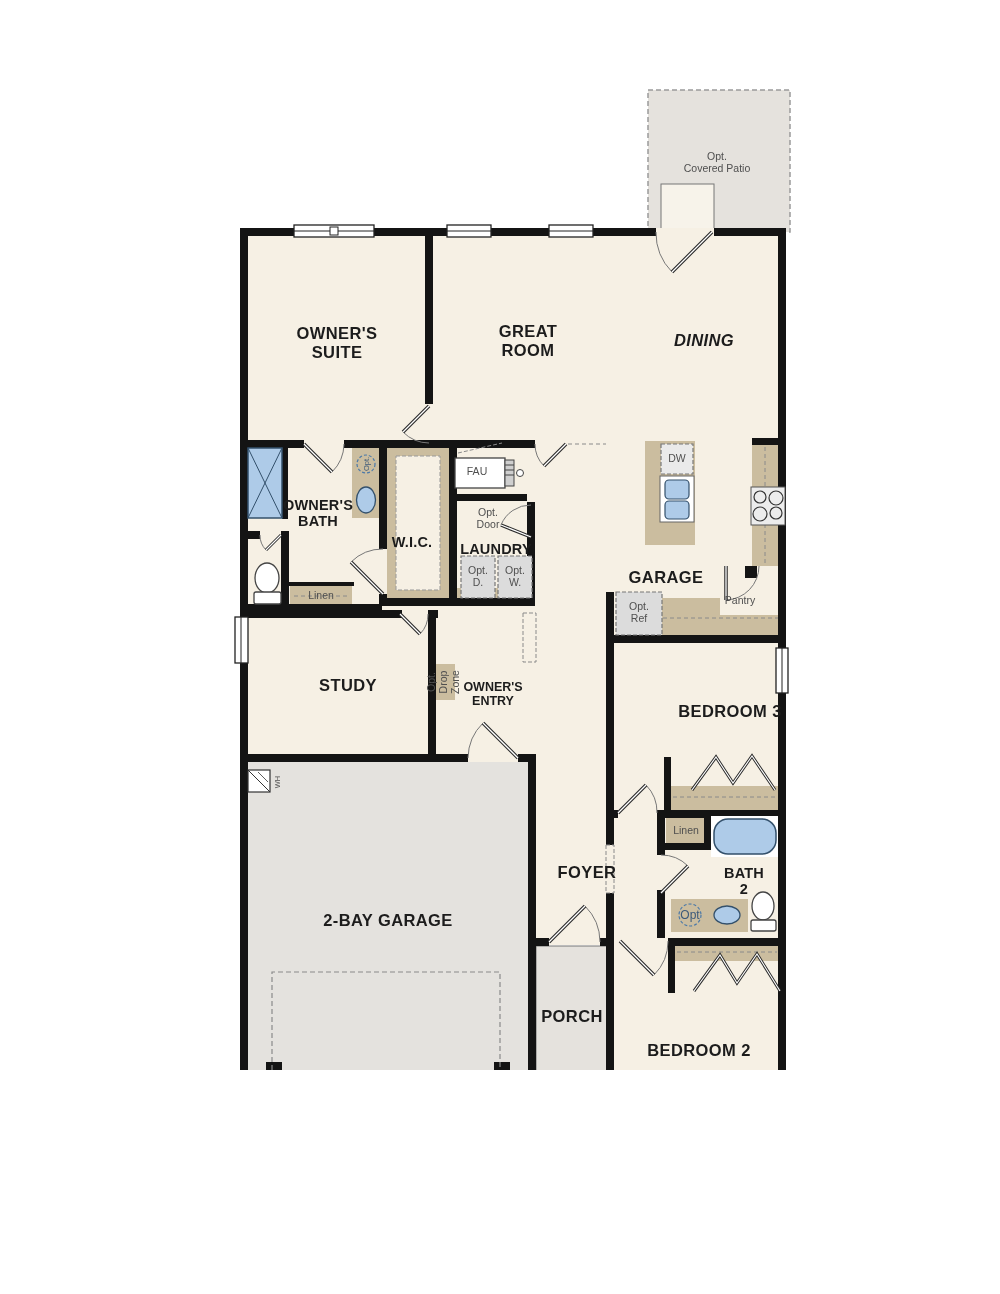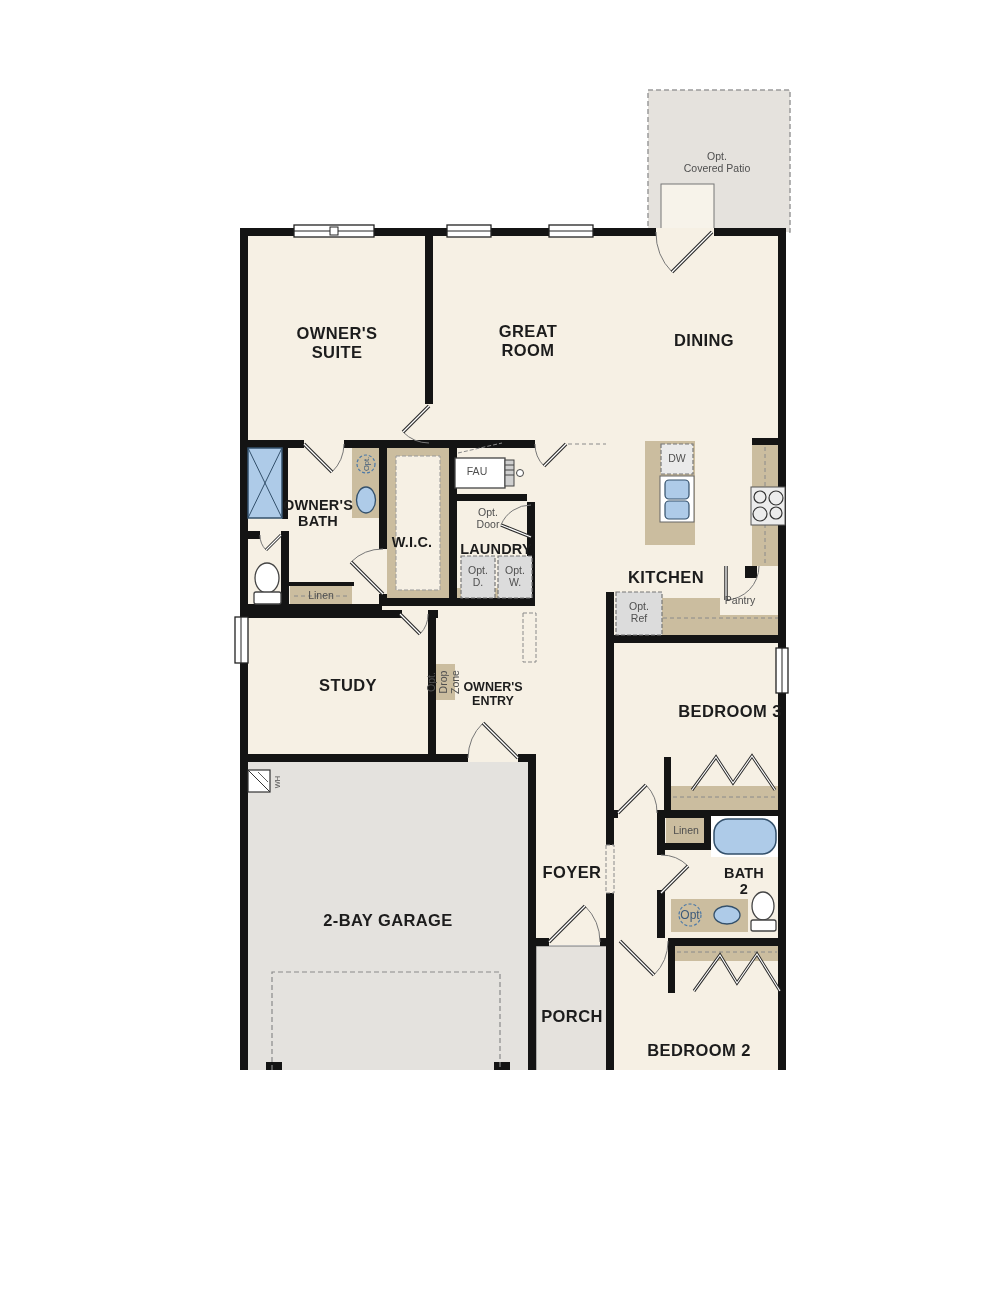--- a/index.html
+++ b/index.html
@@ -267,31 +267,31 @@
     <polyline points="694,991 720,955 737,983 757,954 780,991" fill="none" stroke="#fff" stroke-width="1.1"></polyline>
   </g>
 </svg>
 
 <div class="lbl sm" style="left:717px;top:163px;">Opt.
 Covered Patio</div>
 <div class="lbl lg" style="left:337px;top:343px;">OWNER'S
 SUITE</div>
 <div class="lbl lg" style="left:528px;top:341px;">GREAT
 ROOM</div>
-<div class="lbl lg" style="left:704px;top:340px;">DINING</div>
+<div class="lbl lg" style="left:704px;top:340px;font-style:italic;">DINING</div>
 <div class="lbl lg2" style="left:318px;top:513px;">OWNER'S
 BATH</div>
 <div class="lbl lg2" style="left:412px;top:542px;">W.I.C.</div>
 <div class="lbl lg2" style="left:496px;top:549px;">LAUNDRY</div>
-<div class="lbl lg" style="left:666px;top:577px;">KITCHEN</div>
+<div class="lbl lg" style="left:666px;top:577px;">GARAGE</div>
 <div class="lbl lg" style="left:348px;top:685px;">STUDY</div>
 <div class="lbl md" style="left:493px;top:694px;">OWNER'S
 ENTRY</div>
 <div class="lbl lg" style="left:699px;top:711px;margin-left:31px;">BEDROOM 3</div>
-<div class="lbl lg" style="left:572px;top:872px;text-align:right;">FOYER</div>
+<div class="lbl lg" style="left:587px;top:872px;text-align:right;">FOYER</div>
 <div class="lbl lg2" style="left:744px;top:881px;">BATH
 2</div>
 <div class="lbl lg" style="left:388px;top:920px;text-align:right;">2-BAY GARAGE</div>
 <div class="lbl lg" style="left:572px;top:1016px;">PORCH</div>
 <div class="lbl lg" style="left:699px;top:1050px;">BEDROOM 2</div>
 
 <div class="lbl sm" style="left:477px;top:472px;">FAU</div>
 <div class="lbl sm" style="left:488px;top:519px;">Opt.
 Door</div>
 <div class="lbl sm" style="left:478px;top:577px;">Opt.

